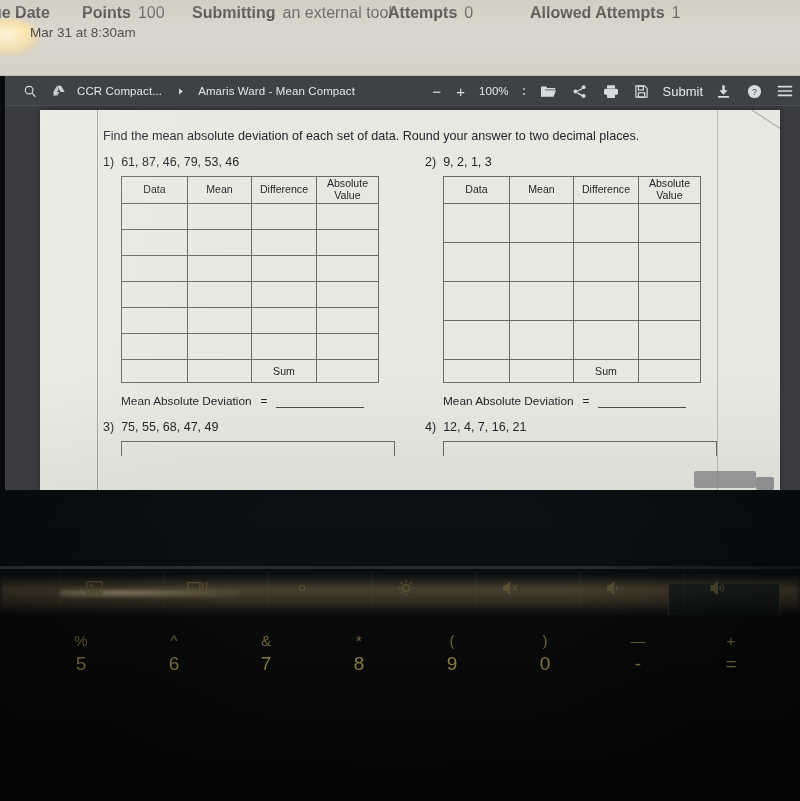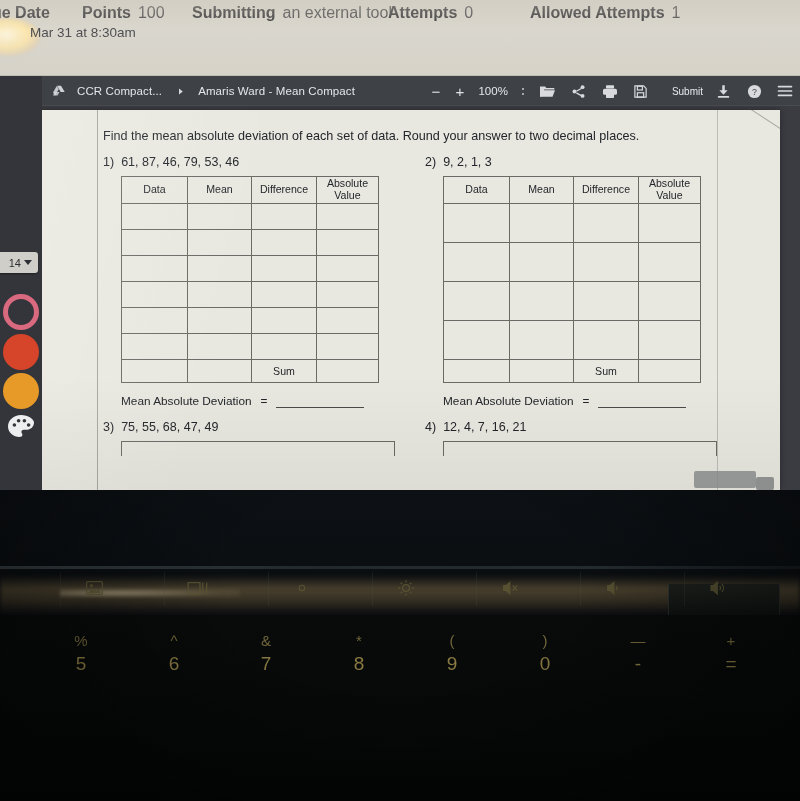--- a/index.html
+++ b/index.html
@@ -121,21 +121,21 @@
     text-align: center;
     line-height: 1;
   }
   .zoom-level { font-size: 11.5px; color: #e4e6e8; margin: 6px 2px; }
   .tb-sep {
     width: 9px; height: 14px;
     display: inline-flex; flex-direction: column;
     align-items: center; justify-content: center; gap: 3px;
   }
   .tb-sep i { display:block; width:2px; height:2px; border-radius:50%; background:#c8cace; }
-  .submit-label { font-size: 10px; color:#e6e8ea; margin-left:11px; }
+  .submit-label { font-size: 13px; color:#e6e8ea; margin-left:1px; }
 
   
   .doc-area {
     position: absolute;
     left: 0; top: 30px;
     width: 800px; height: 384px;
     background: #3a3c41;
   }
   .page {
     position: absolute;
@@ -698,38 +698,20 @@
 
           </div>
         </div>
 
         <div class="page-overlay"></div>
         <div class="page-overlay2"></div>
       </div>
     </div>
   </div>
 
-  <div class="rail">
-    <div class="size-pill">
-      <span>14</span>
-      <span class="caret-dn"></span>
-    </div>
-    <div class="swatch sw-ring"></div>
-    <div class="swatch sw-red"></div>
-    <div class="swatch sw-orange"></div>
-    <div class="palette-ic">
-      <svg width="30" height="28" viewBox="0 0 30 28" fill="currentColor">
-        <path d="M15 2C7.8 2 2 7.2 2 13.6c0 6.4 5.6 10.4 11.4 10.4 1.9 0 3-1 3-2.3 0-1.2-1-1.7-1-2.8 0-1.2 1-2.1 2.4-2.1h2.1c5 0 8.1-3.2 8.1-7.3C28 6.3 22.2 2 15 2z"></path>
-        <circle cx="8.4" cy="12" r="1.8" fill="#33353a"></circle>
-        <circle cx="12.6" cy="7.8" r="1.8" fill="#33353a"></circle>
-        <circle cx="18.4" cy="7.8" r="1.8" fill="#33353a"></circle>
-        <circle cx="22.6" cy="12" r="1.8" fill="#33353a"></circle>
-      </svg>
-    </div>
-  </div>
 
   <div class="laptop">
     <div class="hinge-glow"></div>
     <div class="hinge-band"></div>
     <div class="hinge-spark"></div>
     <div class="hinge-foot"></div>
     <div class="kbd-deck"></div>
 
     <div class="fn-row">
       <div class="key-seam" style="left:60px"></div>

